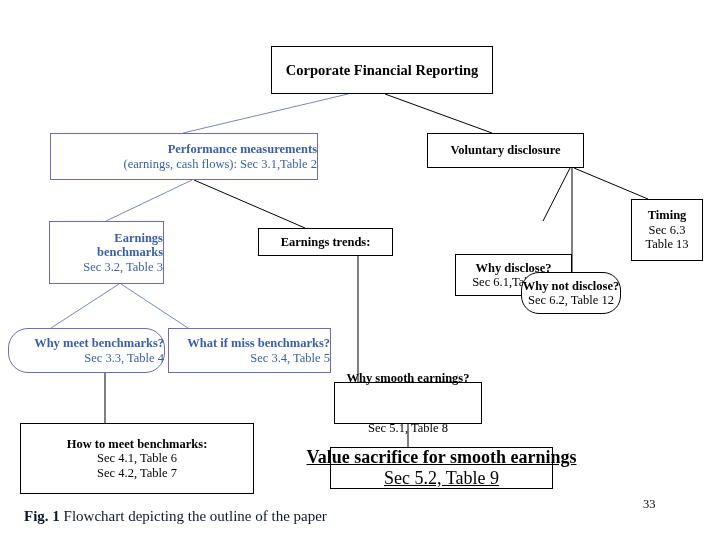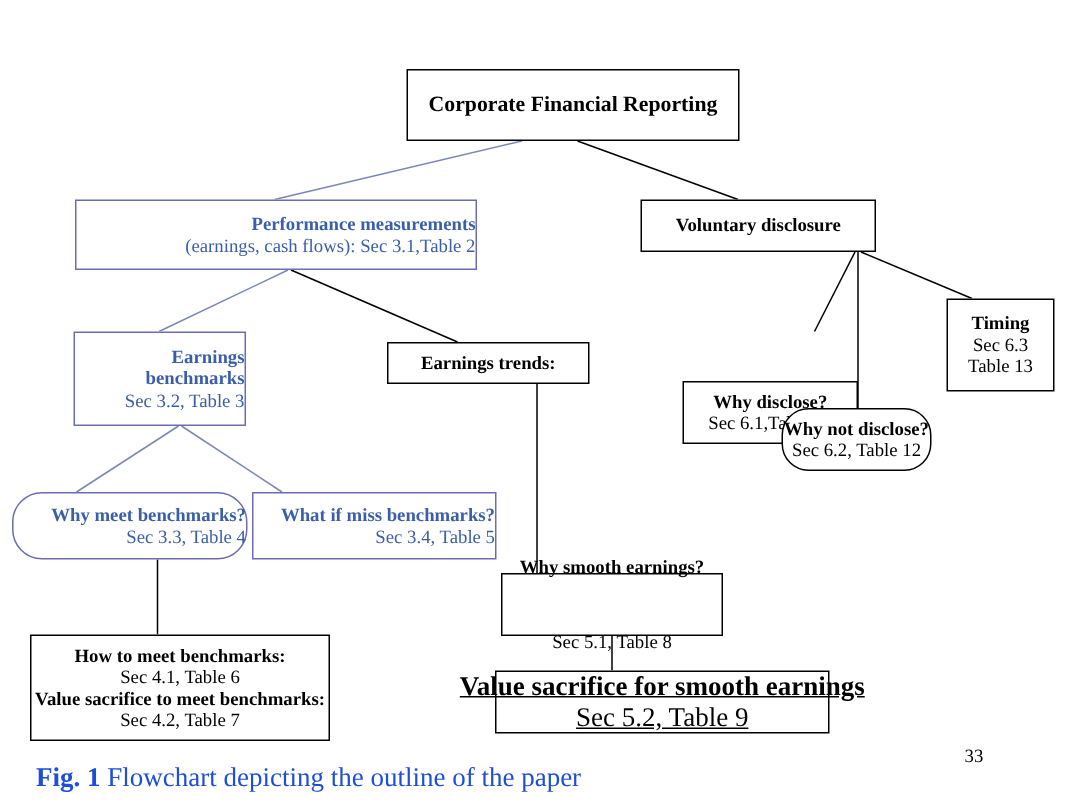--- a/index.html
+++ b/index.html
@@ -51,29 +51,29 @@
   #n-perf    { left: 50px;  top: 133px; width: 268px; height: 47px; font-size: 12.5px; }
   #n-vol     { left: 427px; top: 133px; width: 157px; height: 35px; font-size: 12.5px; }
   #n-earnb   { left: 49px;  top: 221px; width: 115px; height: 63px; font-size: 12.5px; }
   #n-trends  { left: 258px; top: 228px; width: 135px; height: 28px; font-size: 12.5px; }
   #n-whydis  { left: 455px; top: 221px; width: 117px; height: 42px; font-size: 12.5px; margin-top: 33px; }
   #n-timing  { left: 631px; top: 199px; width: 72px; height: 62px; font-size: 12.5px; }
   #n-whynot  { left: 521px; top: 272px; width: 100px; height: 42px; font-size: 12.5px; border-radius: 18px; }
   #n-whymeet { left: 8px;   top: 328px; width: 157px; height: 45px; font-size: 12.5px; border-radius: 20px; }
   #n-whatif  { left: 168px; top: 328px; width: 163px; height: 45px; font-size: 12.5px; }
   #n-smooth  { left: 334px; top: 382px; width: 148px; height: 42px; font-size: 12.5px; gap: 36px; }
-  #n-howto   { left: 20px;  top: 423px; width: 200px; height: 71px; font-size: 12.5px; }
+  #n-howto   { left: 20px;  top: 423px; width: 234px; height: 71px; font-size: 12.5px; }
   #n-vsacr   { left: 330px; top: 447px; width: 223px; height: 42px; font-size: 18px; text-decoration: underline; }
 
   #caption {
     position: absolute;
     left: 24px;
     top: 508px;
-    font-size: 18px;
-    color: #1d4ed8;
+    font-size: 15px;
+    color: #0f172a;
     white-space: nowrap;
   }
   #caption .b { font-weight: bold; }
   #pagenum {
     position: absolute;
     left: 643px;
     top: 497px;
     font-size: 12.5px;
     color: #000000;
   }
@@ -160,21 +160,20 @@
   </div>
 
   <div class="node blk" id="n-smooth">
     <span class="ln b">Why smooth earnings?</span>
     <span class="ln r">Sec 5.1, Table 8</span>
   </div>
 
   <div class="node blk" id="n-howto">
     <span class="ln b">How to meet benchmarks:</span>
     <span class="ln r">Sec 4.1, Table 6</span>
-    <span class="ln b">Value sacrifice to meet benchmarks:</span>
     <span class="ln r">Sec 4.2, Table 7</span>
   </div>
 
   <div class="node blk" id="n-vsacr">
     <span class="ln b">Value sacrifice for smooth earnings</span>
     <span class="ln r">Sec 5.2, Table 9</span>
   </div>
 
   <div id="caption">
     <span class="b">Fig. 1</span>

